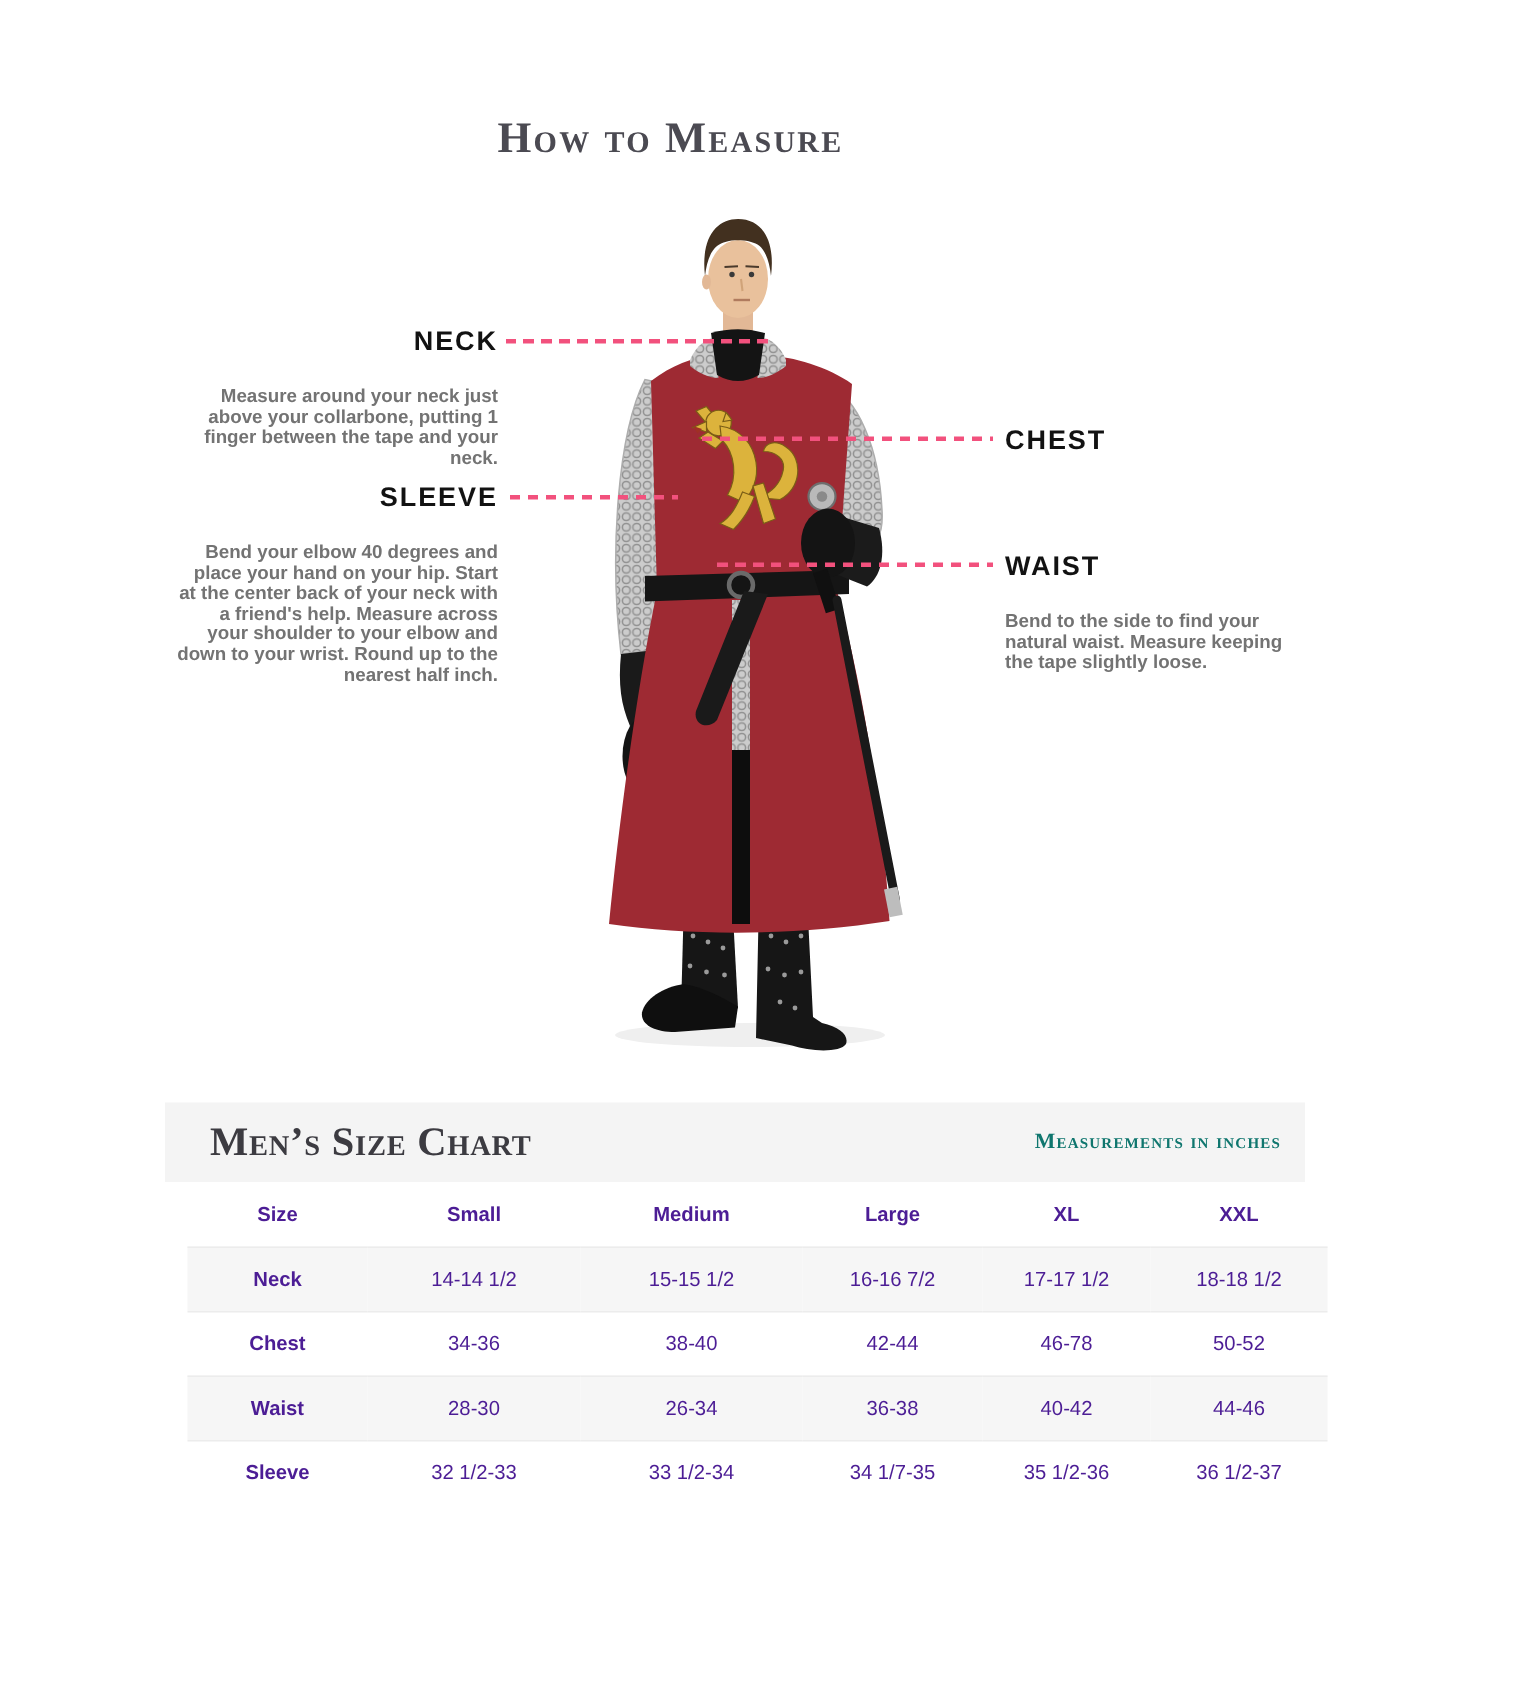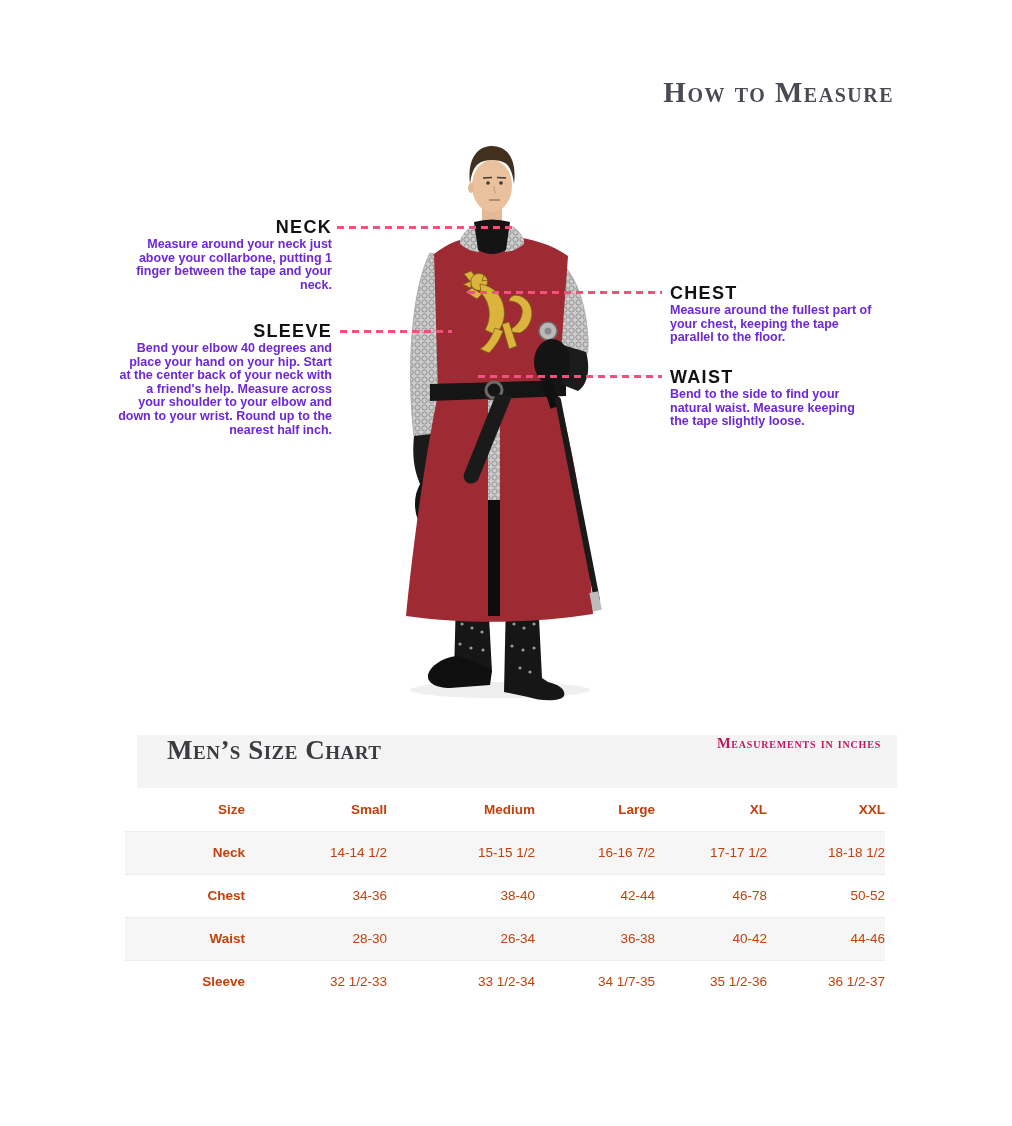--- a/index.html
+++ b/index.html
@@ -2,70 +2,70 @@
 <html style="--accent: #f2517d;"><head>
 <meta charset="utf-8">
 <style>
   * { margin:0; padding:0; box-sizing:border-box; }
   html,body { background:#ffffff; }
   body {
     width:1012px; height:1126px; position:relative; overflow:hidden;
     font-family:"Liberation Sans", sans-serif; color:#1c1c1c;
   }
   .page-title {
-    position:absolute; top:76px; left:0; width:894px; text-align:right;
+    position:absolute; top:76px; left:0; width:894px; text-align:center;
     font-family:"Liberation Serif", serif; font-variant:small-caps;
     font-weight:700; font-size:29px; letter-spacing:1.5px; color:#4b4a52;
   }
   
   .figure-wrap { position:absolute; left:400px; top:138px; width:245px; height:565px; }
   
   .dotline {
     position:absolute; height:3px; z-index:6;
     background:repeating-linear-gradient(90deg, var(--accent) 0, var(--accent) 7px, transparent 7px, transparent 12px);
   }
   #line-neck   { left:337px; top:226px; width:175px; }
   #line-chest  { left:468px; top:291px; width:194px; }
   #line-sleeve { left:340px; top:330px; width:112px; }
   #line-waist  { left:478px; top:375px; width:184px; }
   
   .callout { position:absolute; z-index:7; }
   .callout .co-label {
     font-weight:700; font-size:18px; letter-spacing:1.3px; color:#121212;
   }
   .callout .co-text {
-    font-weight:700; font-size:12.5px; line-height:13.6px; color:#6d28d9;
-    margin-top:0;
+    font-weight:700; font-size:12.5px; line-height:13.6px; color:#737373;
+    margin-top:20px;
   }
   .co-right { text-align:right; }
   #co-neck   { left:120px; top:217px; width:212px; }
   #co-sleeve { left:118px; top:321px; width:214px; }
   #co-chest  { left:670px; top:283px; width:208px; }
   #co-waist  { left:670px; top:367px; width:200px; }
   
   .chart-header {
-    position:absolute; left:137px; top:735px; width:760px; height:53px;
-    background:#f4f4f4; display:flex; align-items:flex-start; justify-content:space-between;
+    position:absolute; left:110px; top:735px; width:760px; height:53px;
+    background:#f4f4f4; display:flex; align-items:center; justify-content:space-between;
     padding:0 16px 0 30px;
   }
   .chart-title {
     font-family:"Liberation Serif", serif; font-variant:small-caps; font-weight:700;
     font-size:27px; letter-spacing:0.5px; color:#3c3b41;
   }
   .chart-note {
     font-family:"Liberation Serif", serif; font-variant:small-caps; font-weight:700;
-    font-size:14.5px; letter-spacing:0.8px; color:#be185d;
+    font-size:14.5px; letter-spacing:0.8px; color:#0f766e;
   }
   table.size-table {
     position:absolute; left:125px; top:788px; width:760px;
     border-collapse:collapse; table-layout:fixed;
   }
   .size-table th, .size-table td {
-    height:43px; text-align:right; vertical-align:middle;
-    font-size:13.5px; color:#c2410c; padding:0;
+    height:43px; text-align:center; vertical-align:middle;
+    font-size:13.5px; color:#4c1d95; padding:0;
   }
   .size-table thead th { font-weight:700; background:#ffffff; }
   .size-table td.rowlabel { font-weight:700; }
   .size-table tbody tr { border-top:1px solid #ececec; }
   .size-table tbody tr.striped { background:#f6f6f6; }
 </style>
 </head>
 <body>
 
 <div class="page-title">How to Measure</div>
@@ -166,21 +166,20 @@
 <div class="callout co-right" id="co-neck">
   <div class="co-label">NECK</div>
   <div class="co-text">Measure around your neck just above your collarbone, putting 1 finger between the tape and your neck.</div>
 </div>
 <div class="callout co-right" id="co-sleeve">
   <div class="co-label">SLEEVE</div>
   <div class="co-text">Bend your elbow 40 degrees and place your hand on your hip. Start at the center back of your neck with a friend's help. Measure across your shoulder to your elbow and down to your wrist. Round up to the nearest half inch.</div>
 </div>
 <div class="callout" id="co-chest">
   <div class="co-label">CHEST</div>
-  <div class="co-text">Measure around the fullest part of your chest, keeping the tape parallel to the floor.</div>
 </div>
 <div class="callout" id="co-waist">
   <div class="co-label">WAIST</div>
   <div class="co-text">Bend to the side to find your natural waist. Measure keeping the tape slightly loose.</div>
 </div>
 
 <div class="chart-header">
   <div class="chart-title">Men’s Size Chart</div>
   <div class="chart-note">Measurements in inches</div>
 </div>

